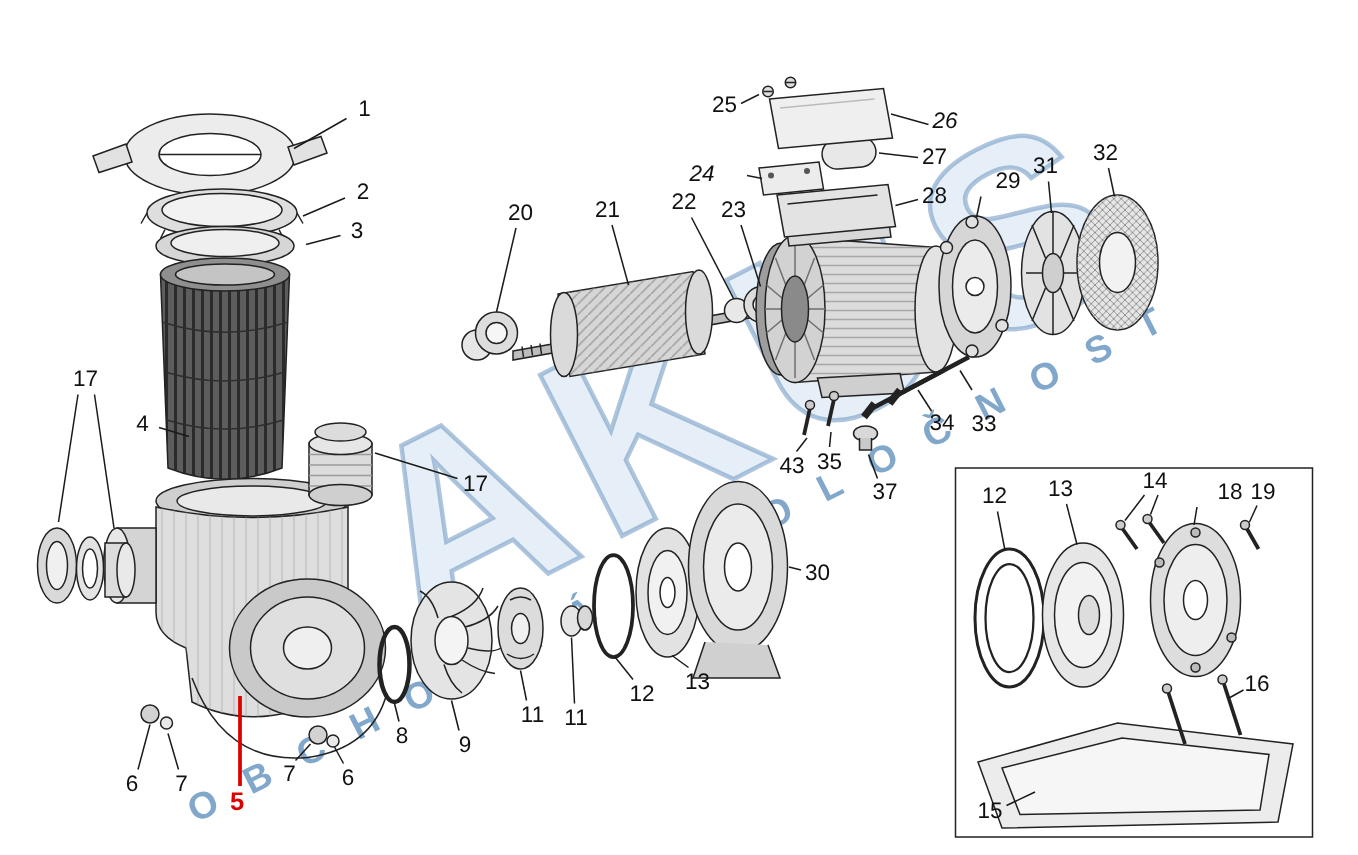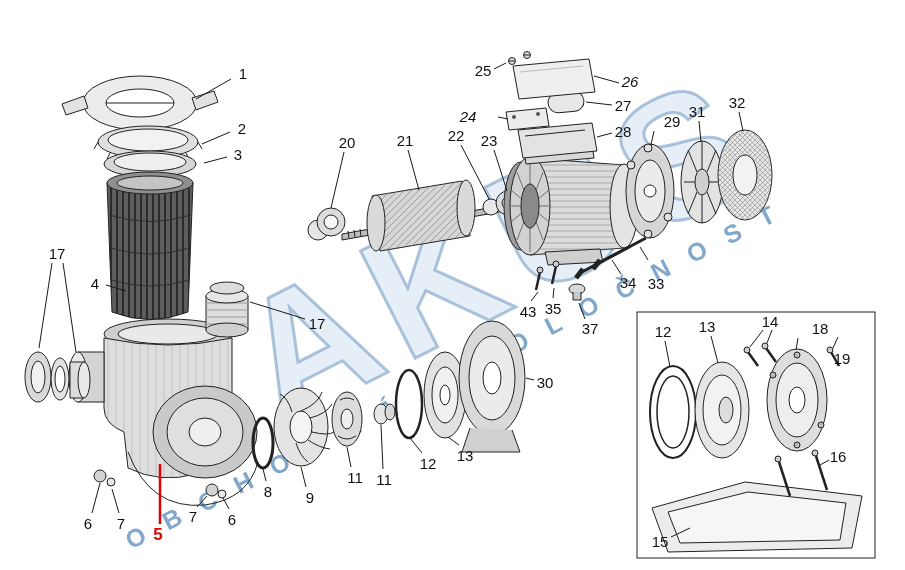--- a/index.html
+++ b/index.html
@@ -356,17 +356,17 @@
       <span class="part-label" style="left: 737px; top: 102px;">32</span>
       <span class="part-label" style="left: 656px; top: 267px; margin-top: 16px;">33</span>
       <span class="part-label" style="left: 628px; top: 282px;">34</span>
       <span class="part-label" style="left: 553px; top: 308px;">35</span>
       <span class="part-label" style="left: 528px; top: 311px;">43</span>
       <span class="part-label" style="left: 590px; top: 328px;">37</span>
       <span class="part-label" style="left: 663px; top: 331px;">12</span>
       <span class="part-label" style="left: 707px; top: 326px;">13</span>
       <span class="part-label" style="left: 770px; top: 321px;">14</span>
       <span class="part-label" style="left: 820px; top: 328px;">18</span>
-      <span class="part-label" style="left: 842px; top: 328px; margin-top: 30px;">19</span>
+      <span class="part-label" style="left: 842px; top: 328px;">19</span>
       <span class="part-label" style="left: 838px; top: 456px;">16</span>
       <span class="part-label" style="left: 660px; top: 541px;">15</span>
     </div>
 </div>
 
 </body></html>

